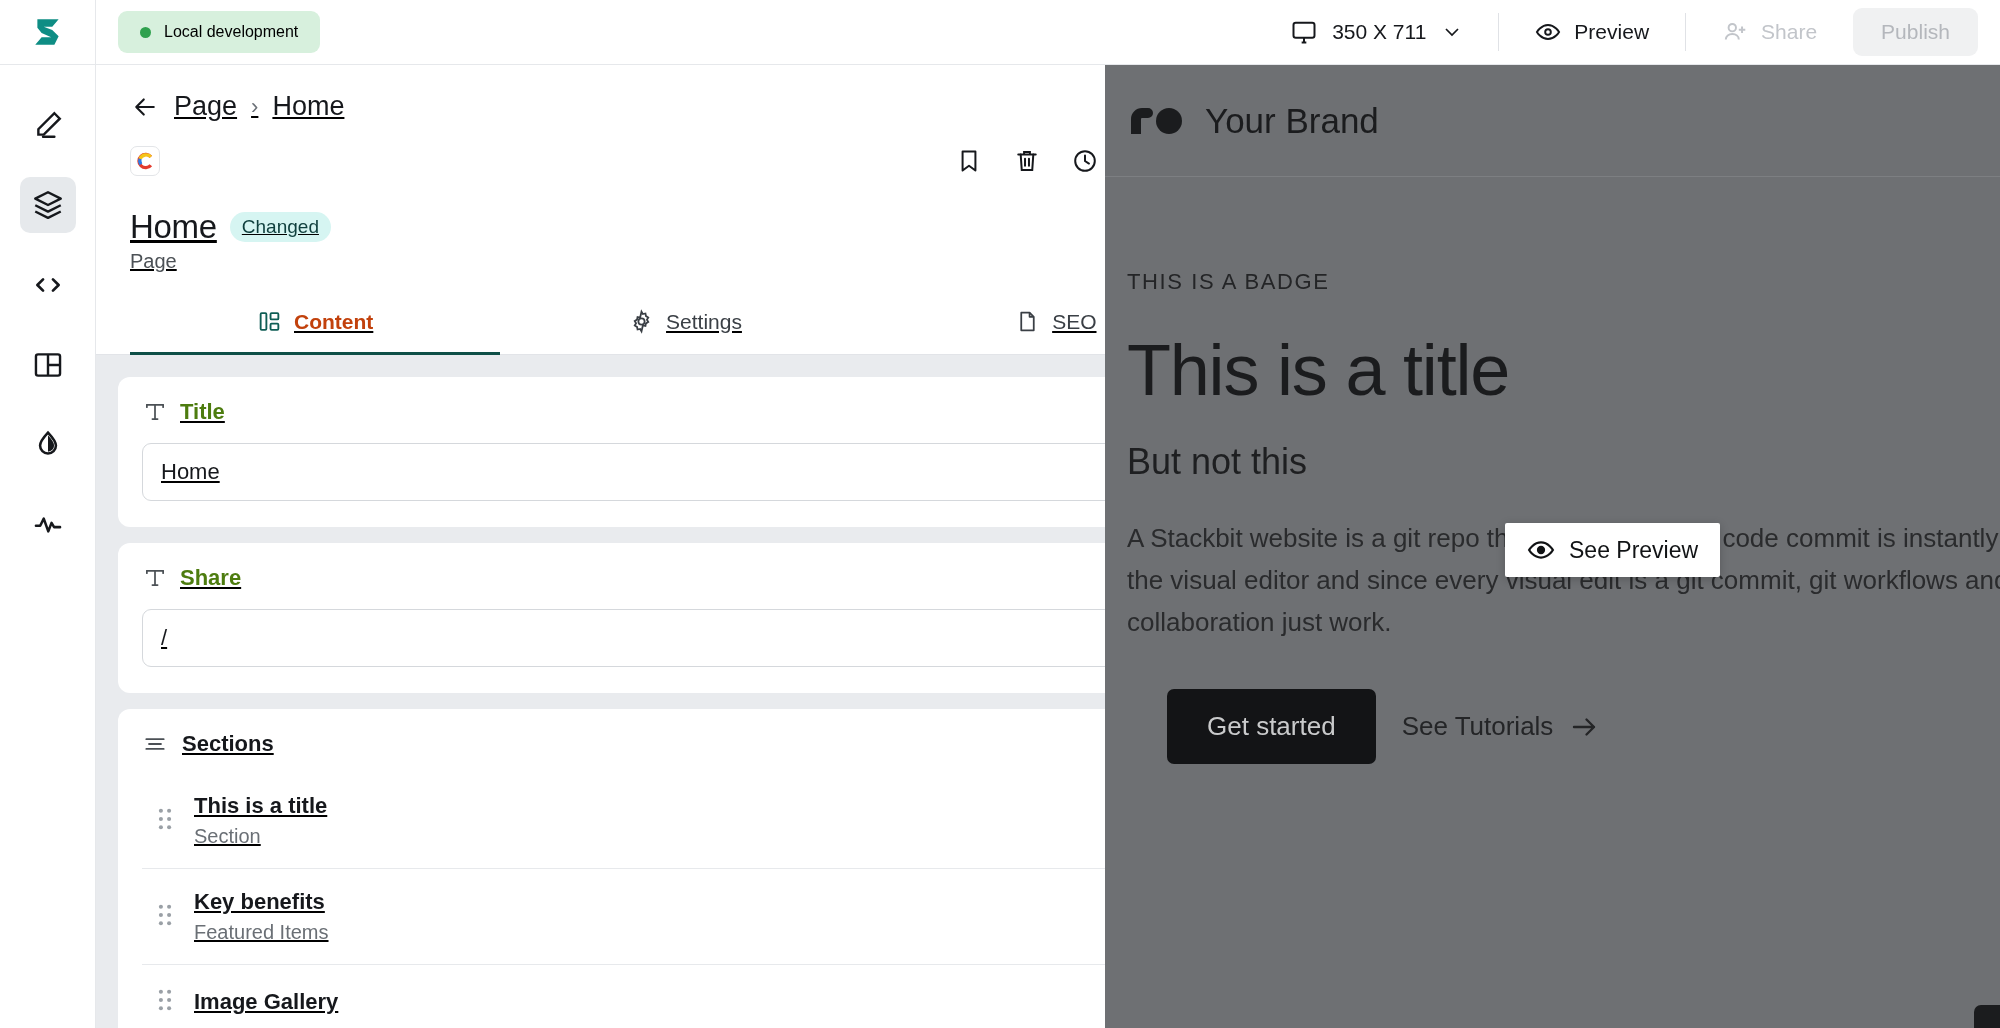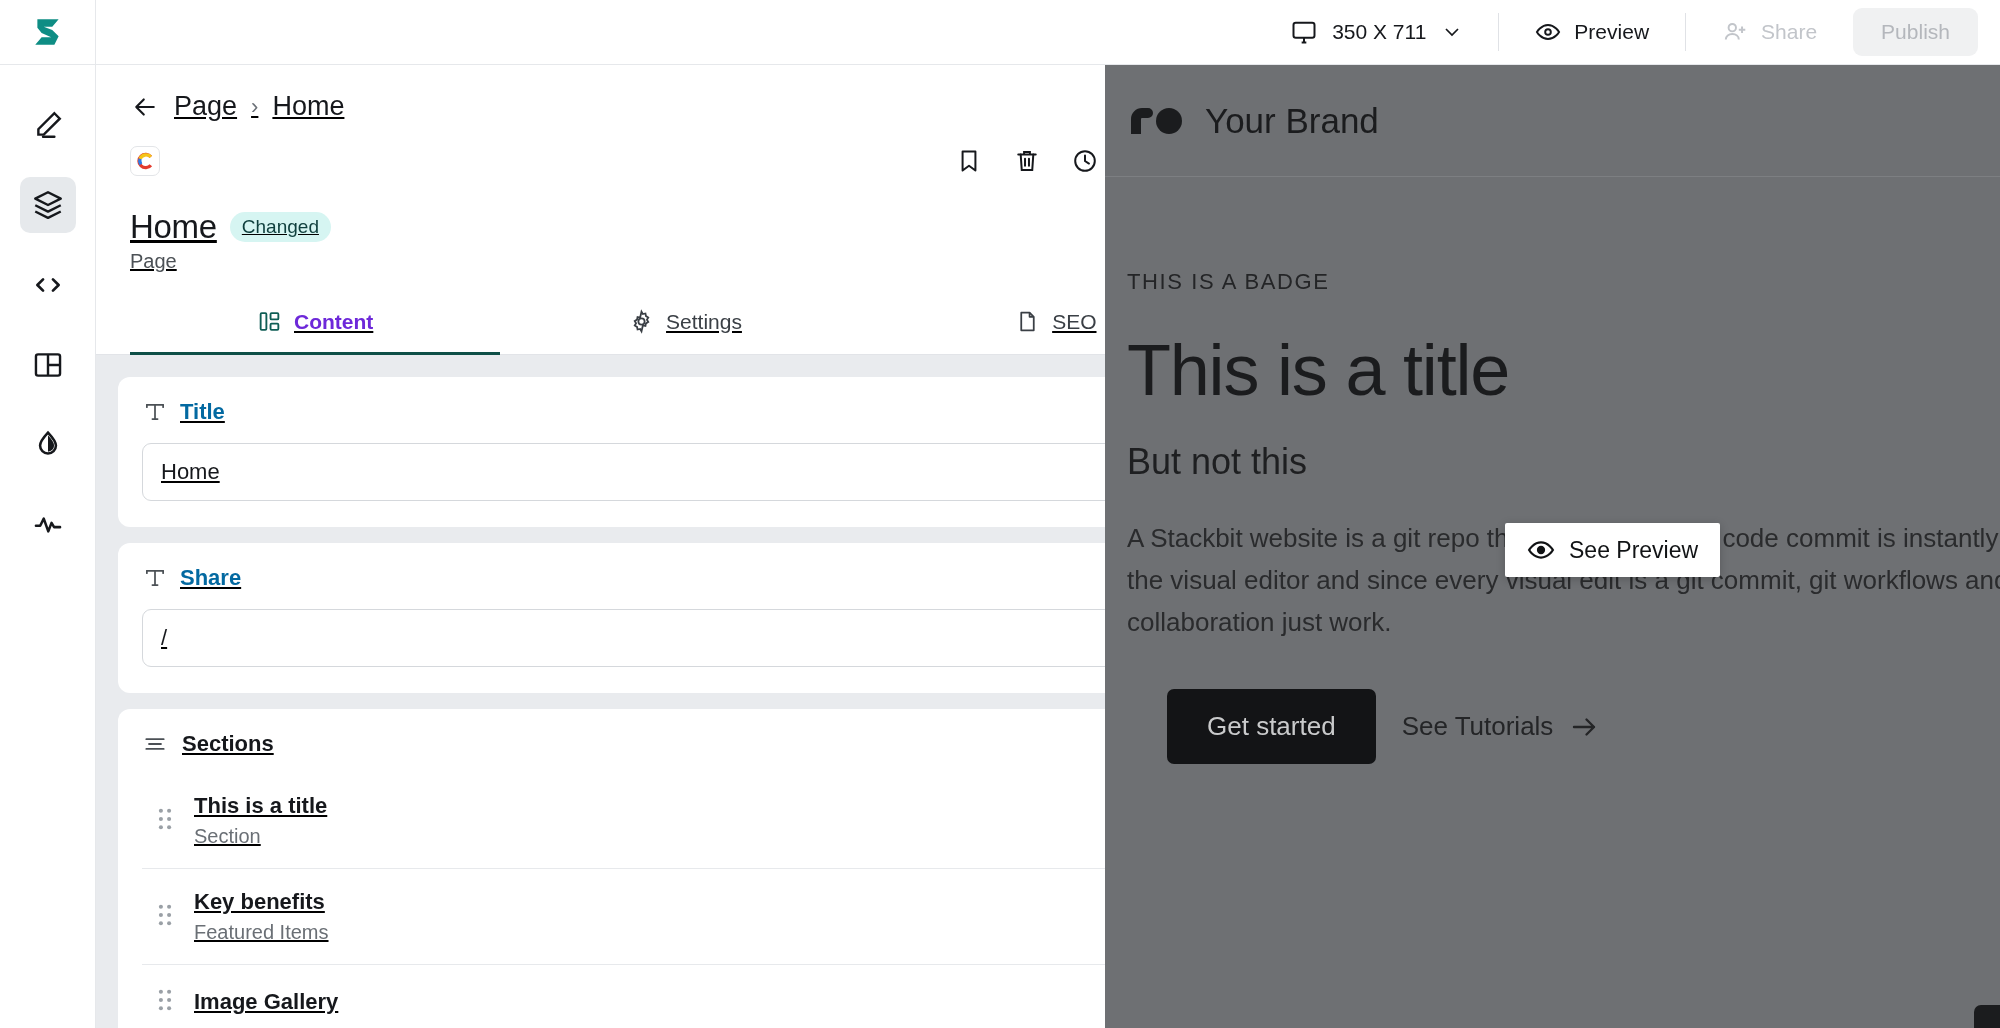--- a/index.html
+++ b/index.html
@@ -118,34 +118,34 @@
 
   .tabs {
     display: flex; margin-top: 22px; padding: 0 34px;
     border-bottom: 1px solid #e2e4e8;
   }
   .tab {
     flex: 1; display: flex; align-items: center; justify-content: center; gap: 12px;
     padding: 14px 0 18px 0; font-size: 21px; color: #3a3f45; cursor: pointer;
     border-bottom: 3px solid transparent; margin-bottom: -1px;
   }
-  .tab.active { color: #6d28d9; border-bottom-color: #0e4f47; font-weight: 600; }
+  .tab.active { color: #c2410c; border-bottom-color: #0e4f47; font-weight: 600; }
 
   .panel-body {
     flex: 1; background: #e9ebee; overflow: hidden; position: relative;
     padding: 22px 22px 0 22px;
   }
   .scroller { height: 100%; overflow: hidden; }
 
   .card {
     background: #ffffff; border-radius: 12px; padding: 22px 24px 26px 24px;
     margin-bottom: 16px; position: relative;
   }
   .card-label { display: flex; align-items: center; gap: 12px; }
-  .card-label-text { font-size: 22px; color: #0369a1; font-weight: 600; }
+  .card-label-text { font-size: 22px; color: #4d7c0f; font-weight: 600; }
   .info-i { position: absolute; right: 24px; top: 24px; cursor: pointer; }
   .field {
     margin-top: 18px; height: 58px; border: 1px solid #d5d8dc; border-radius: 9px;
     display: flex; align-items: center; padding: 0 18px;
     font-size: 22px; color: #16181c;
   }
 
   .section-head { display: flex; align-items: center; gap: 14px; }
   .section-head-text { font-size: 22px; color: #16181c; font-weight: 600; }
   .sec-list { margin-top: 16px; }
@@ -210,20 +210,24 @@
 
 <div class="app">
 
   <div class="topbar">
     <div class="logo-cell">
       <svg class="logo-mark" viewBox="0 0 32 32">
         <path d="M6 4h20l-6 7H12l8 3 6 6-4 8H4l6-7h9l-9-4-4-5z" fill="#0e8d84"></path>
       </svg>
     </div>
 
+    <div class="env-pill">
+      <span class="env-dot"></span>
+      <span>Local development</span>
+    </div>
 
     <div class="topbar-right">
       <div class="viewport-sel">
         <svg width="28" height="28" viewBox="0 0 24 24" fill="none" stroke="#16181c" stroke-width="1.7">
           <rect x="3" y="4" width="18" height="13" rx="2"></rect>
             <path d="M10 21h4M12 17v4"></path>
         </svg>
         <span class="viewport-label">350 X 711</span>
         <svg width="24" height="24" viewBox="0 0 24 24" fill="none" stroke="#16181c" stroke-width="1.7">
           <path d="M6 9l6 6 6-6"></path>

